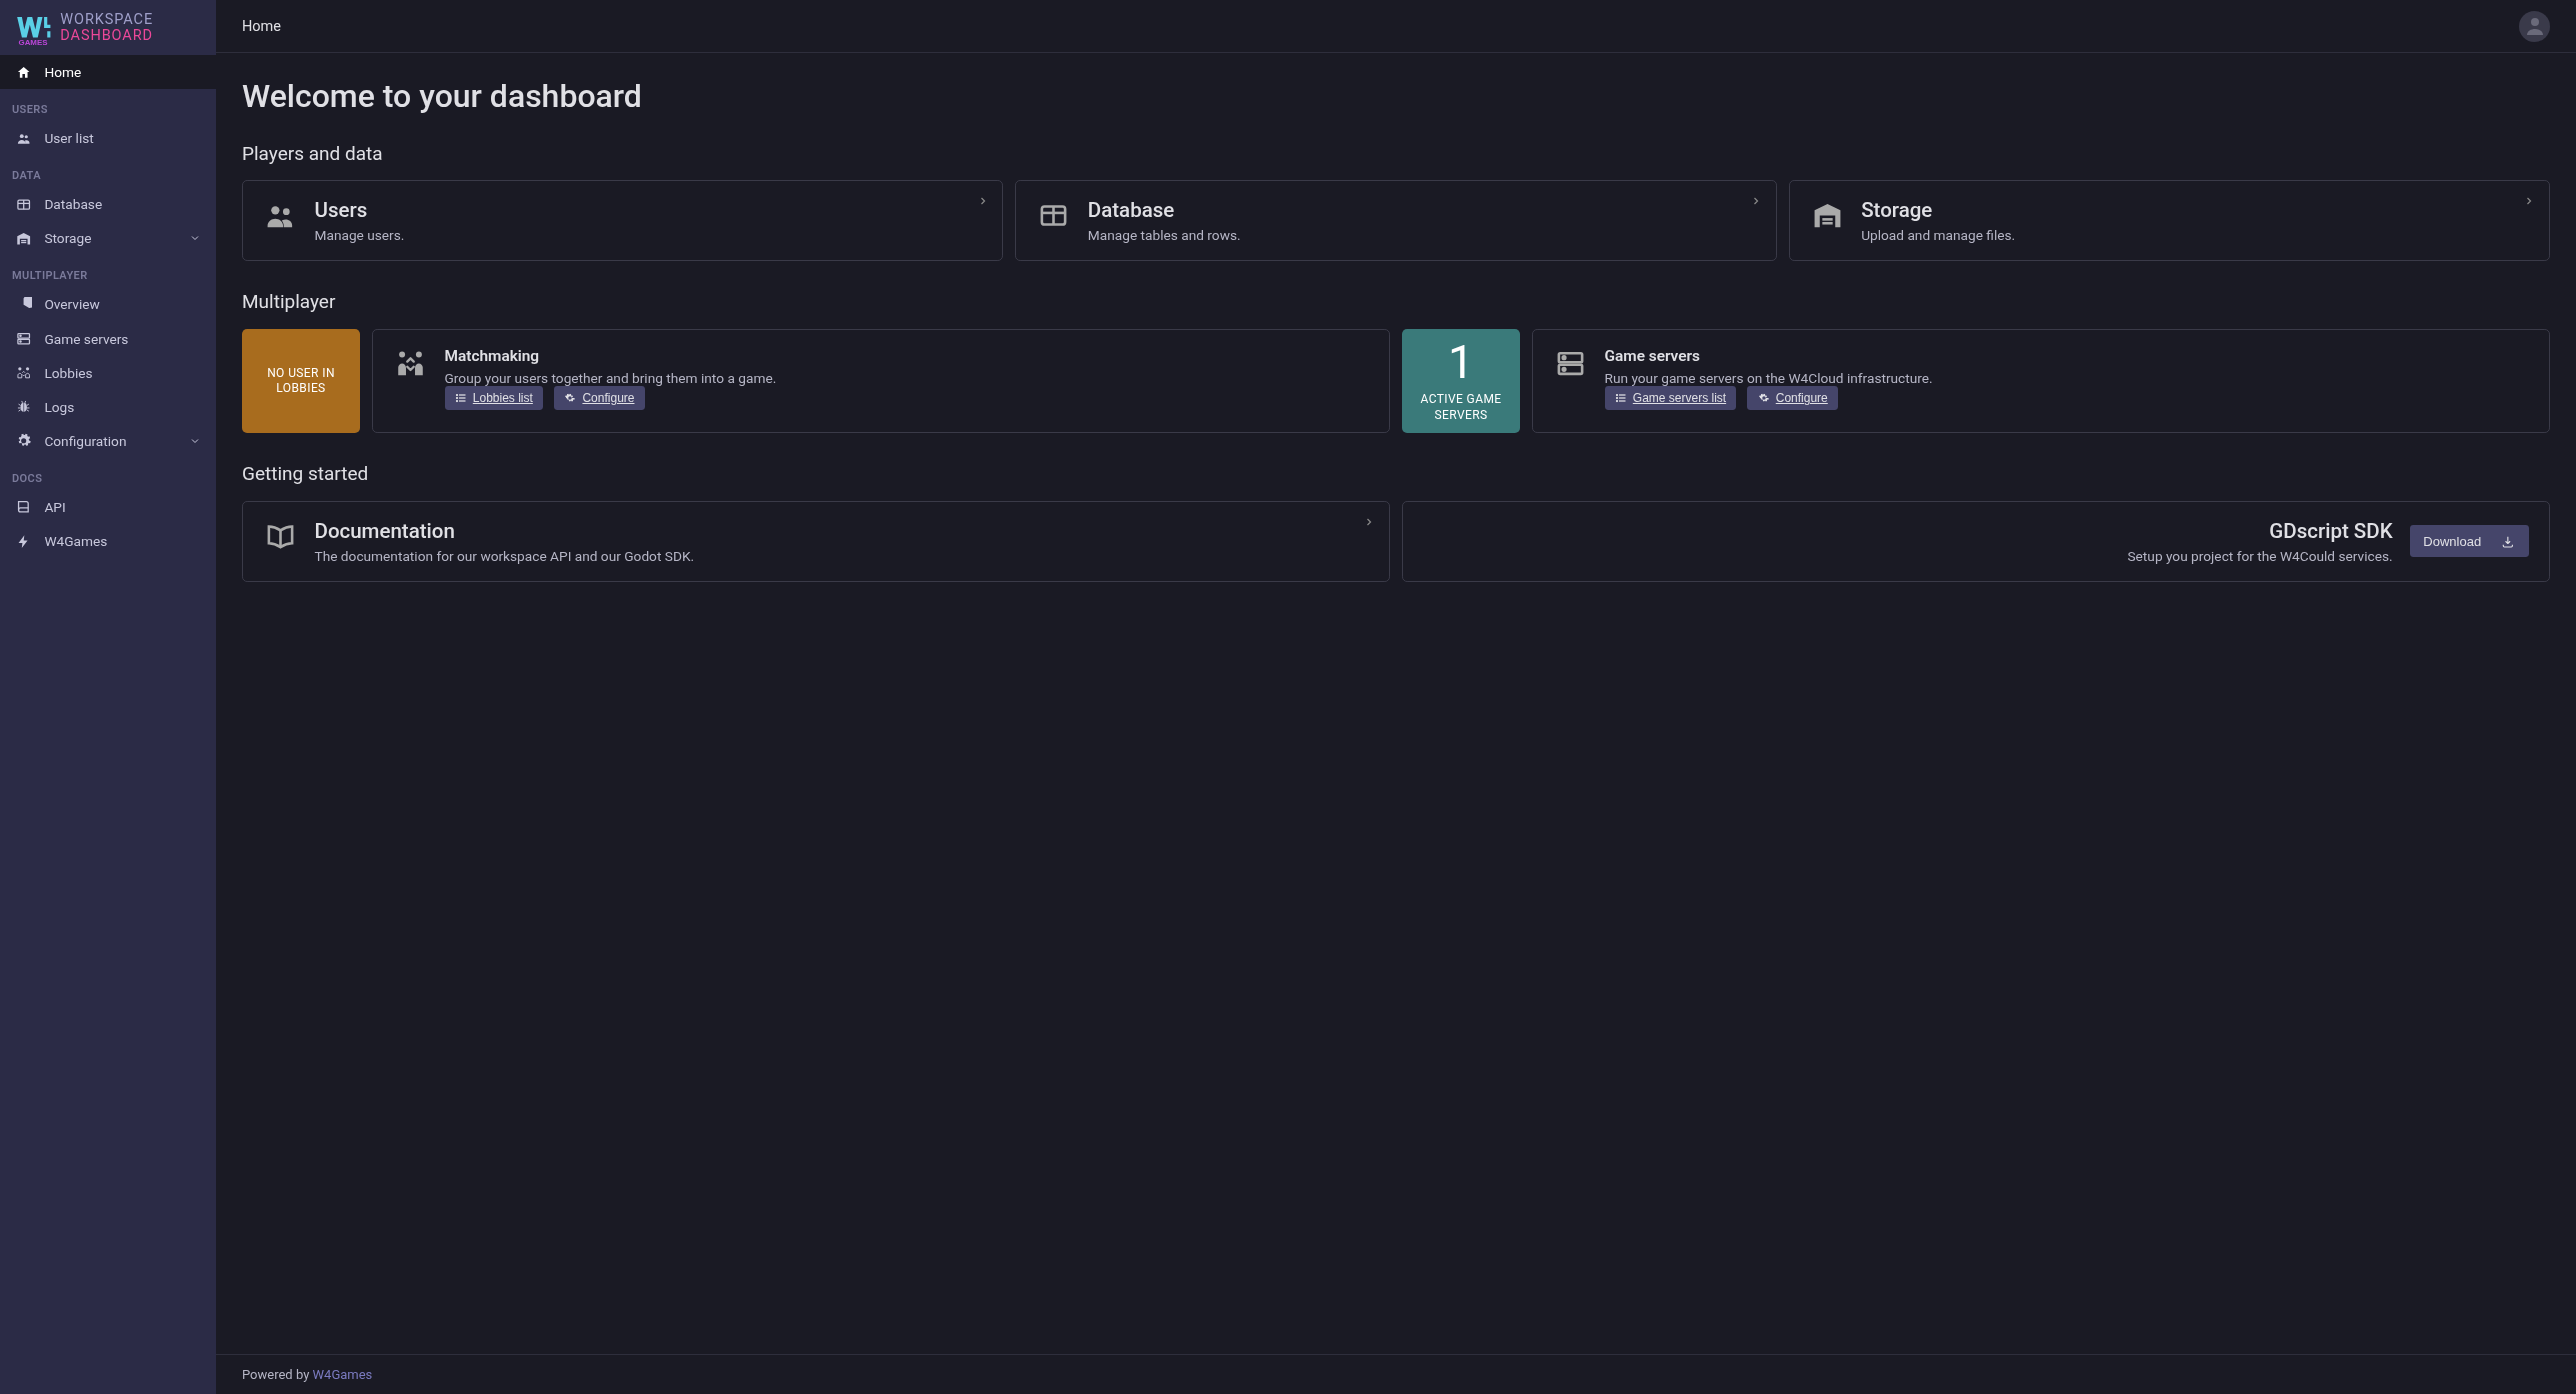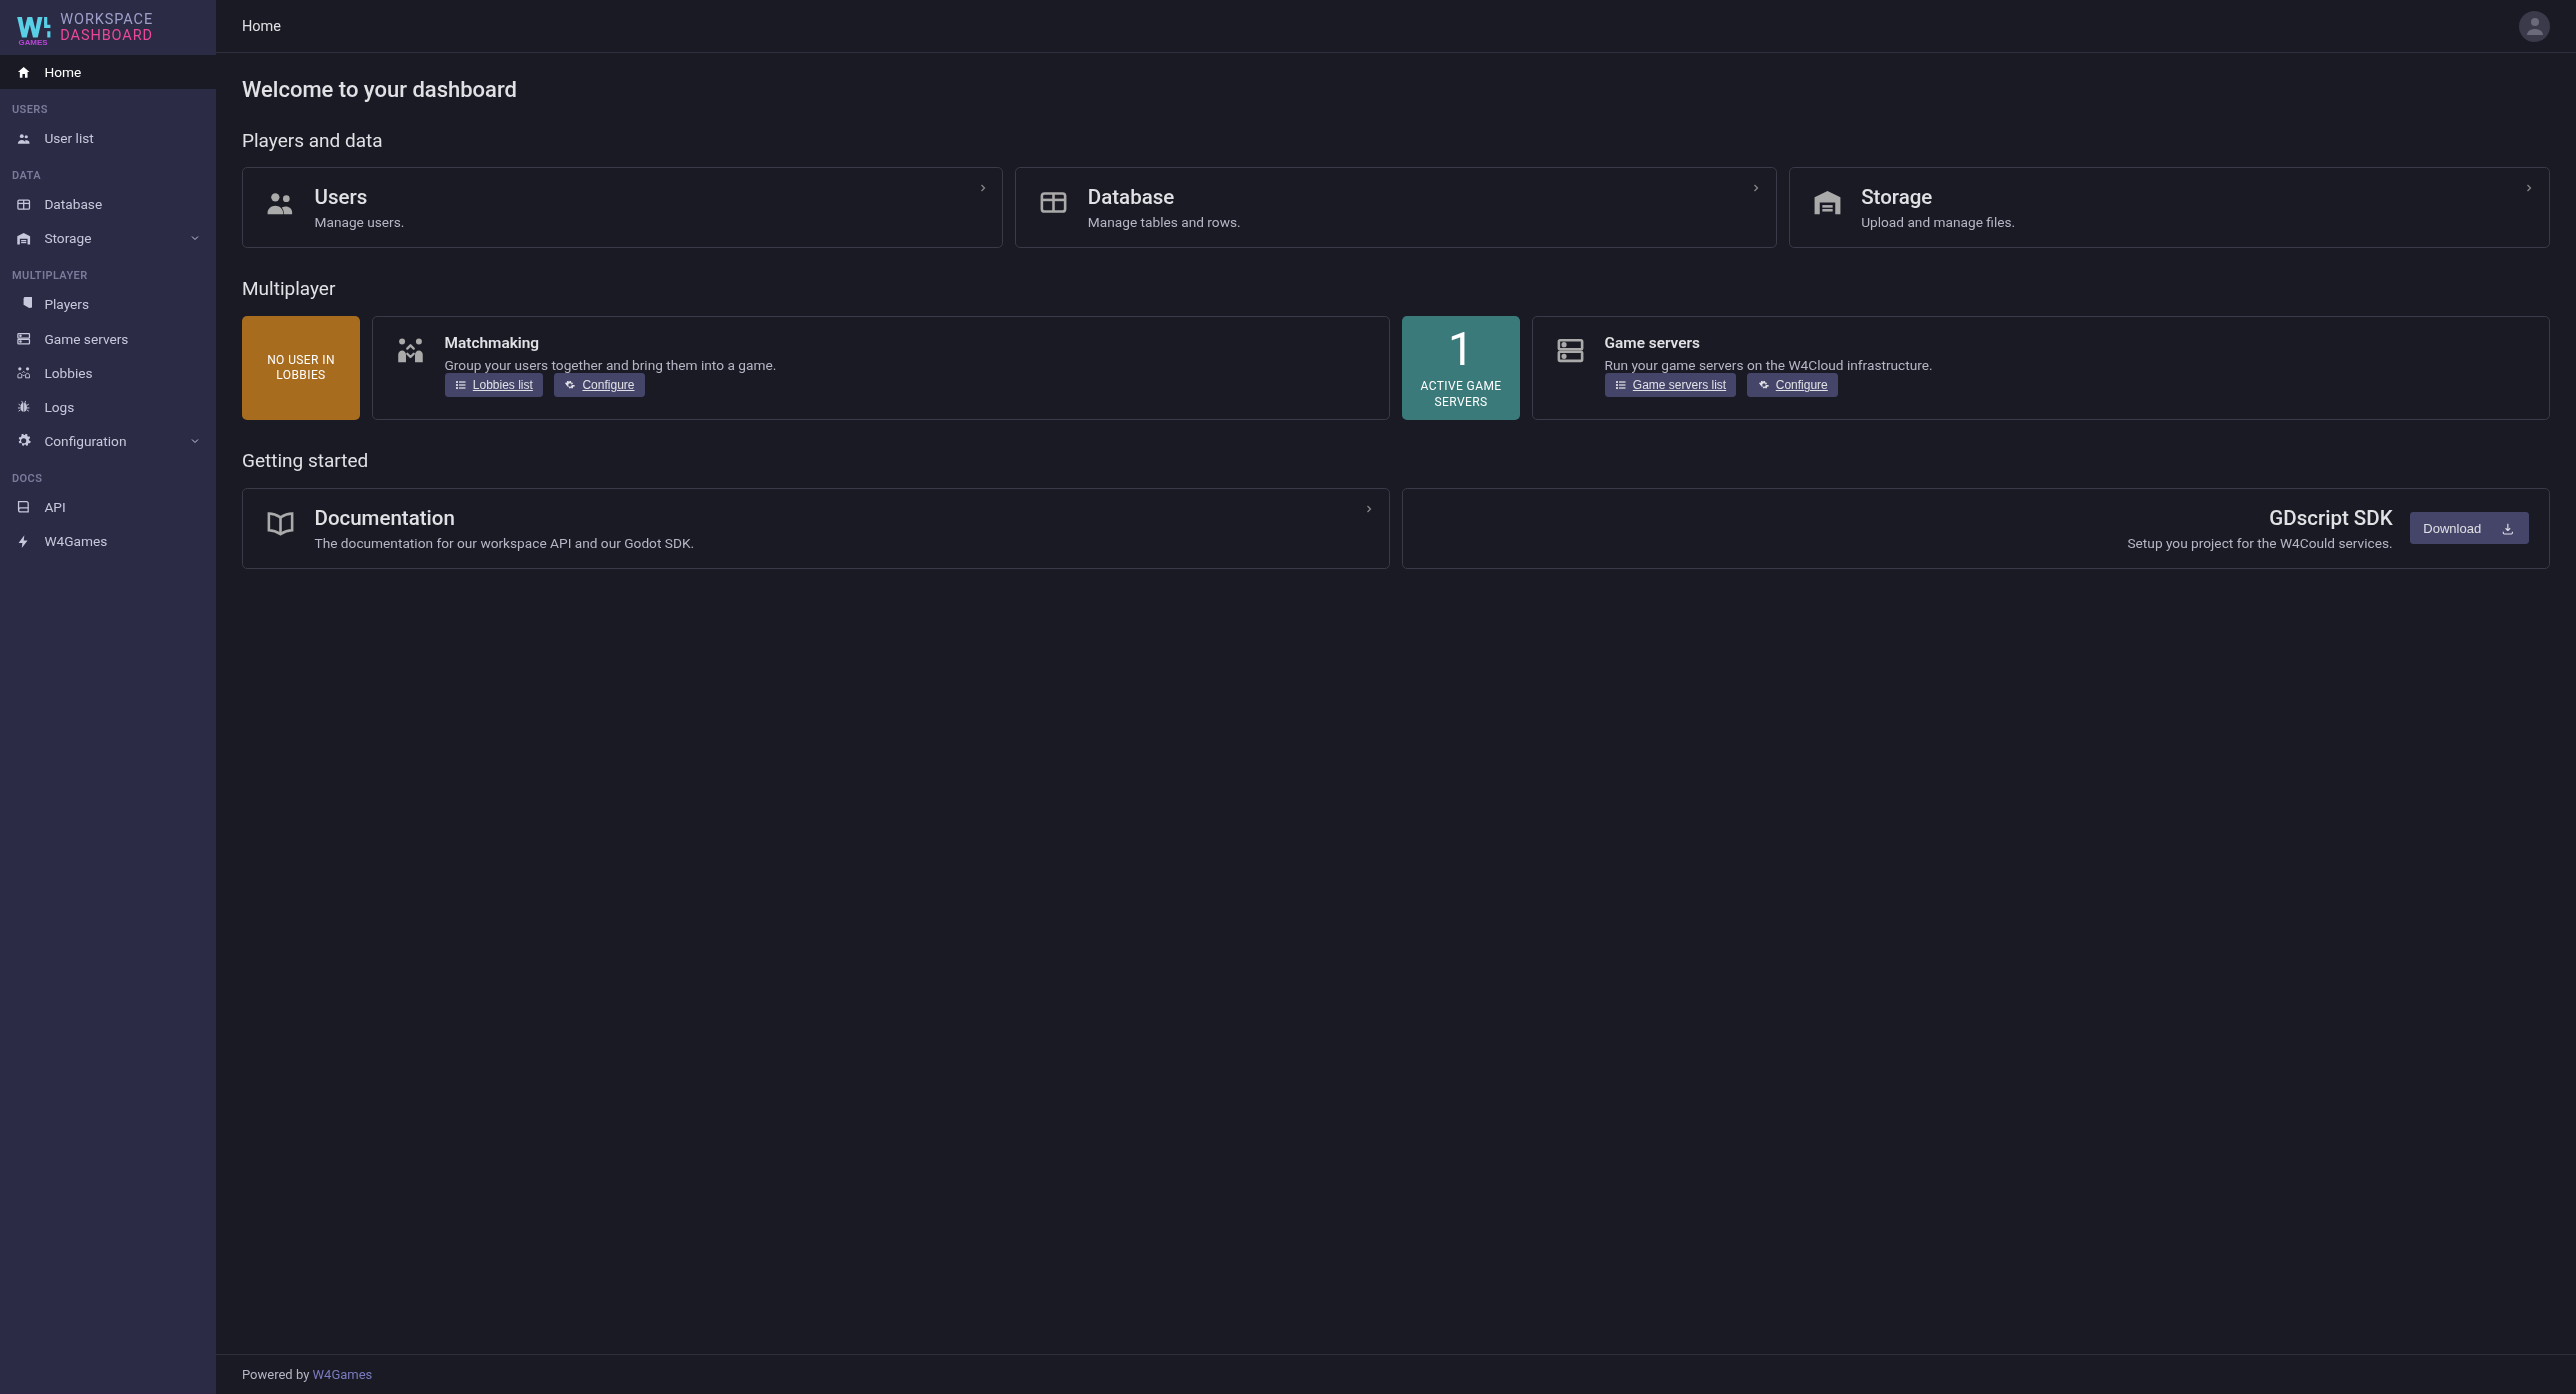--- a/index.html
+++ b/index.html
@@ -71,21 +71,21 @@
   background: #3a3a4a;
   display: flex;
   align-items: center;
   justify-content: center;
 }
 .content {
   flex: 1;
   padding: 24px 26px 17px;
   overflow-y: auto;
 }
-.page-title { font-size: 22px; font-weight: 500; margin-bottom: 27px; }
+.page-title { font-size: 32px; font-weight: 500; margin-bottom: 27px; }
 .section-title { font-size: 19px; font-weight: 400; margin-bottom: 15.4px; }
 .card-row { display: flex; gap: 12px; margin-bottom: 29px; flex-wrap: wrap; }
 .card {
   border: 0.9px solid #3a3a48;
   border-radius: 5.1px;
   padding: 17px 20.5px;
   display: flex;
   gap: 17px;
   align-items: flex-start;
   flex: 1;
@@ -226,21 +226,21 @@
     </div>
 
     <div class="nav-section">MULTIPLAYER</div>
     <div class="nav-item">
       <span class="nav-icon">
         <svg width="15.4" height="15.4" viewBox="0 0 24 24" fill="currentColor">
             <path d="M12 2v10l8.5 5A10 10 0 1 0 12 2z"></path>
             <path d="M12 2a10 10 0 0 1 10 10h-10z" opacity="0.6"></path>
           </svg>
       </span>
-      <span>Players</span>
+      <span>Overview</span>
     </div>
     <div class="nav-item">
       <span class="nav-icon">
         <svg width="15.4" height="15.4" viewBox="0 0 24 24" fill="none" stroke="currentColor" stroke-width="2">
             <rect x="3" y="4" width="18" height="7" rx="1"></rect>
             <rect x="3" y="13" width="18" height="7" rx="1"></rect>
             <circle cx="7" cy="7.5" r="1" fill="currentColor"></circle>
             <circle cx="7" cy="16.5" r="1" fill="currentColor"></circle>
           </svg>
       </span>

